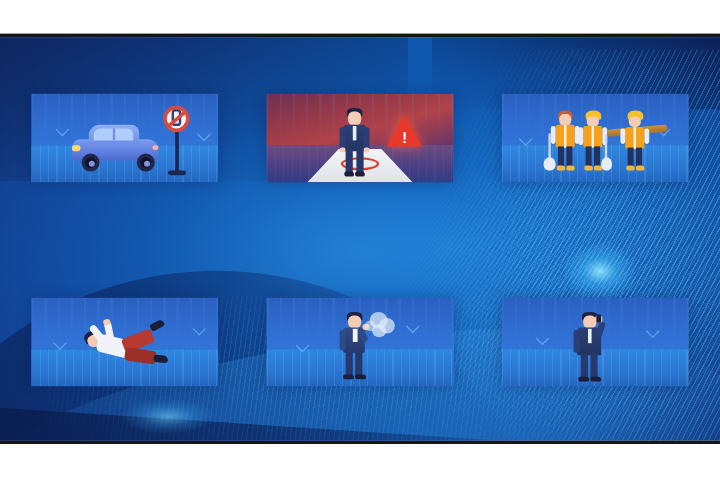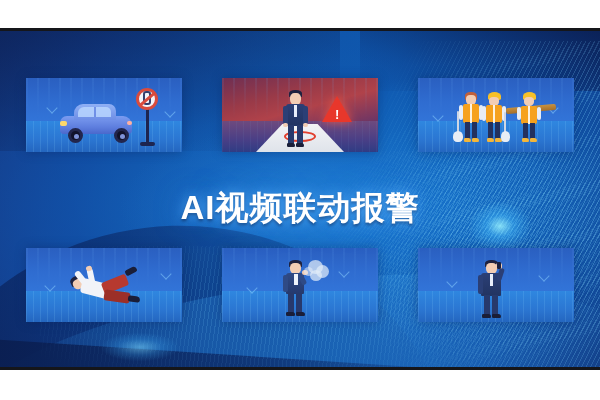--- a/index.html
+++ b/index.html
@@ -423,16 +423,15 @@
             <div class="fig-leg" style="left:74px;top:47px;width:6px;height:21px;background:#27396c;"></div>
             <div class="fig-shoe" style="left:64px;top:66px;width:9px;height:4px;"></div>
             <div class="fig-shoe" style="left:74px;top:66px;width:9px;height:4px;"></div>
           </div>
         </div>
         <span class="sr">Person making a phone call</span>
       </div>
 
     </div>
 
-    <div id="title">AI视频联动报警</div>
 
   </div>
 </div>
 
 </body></html>

